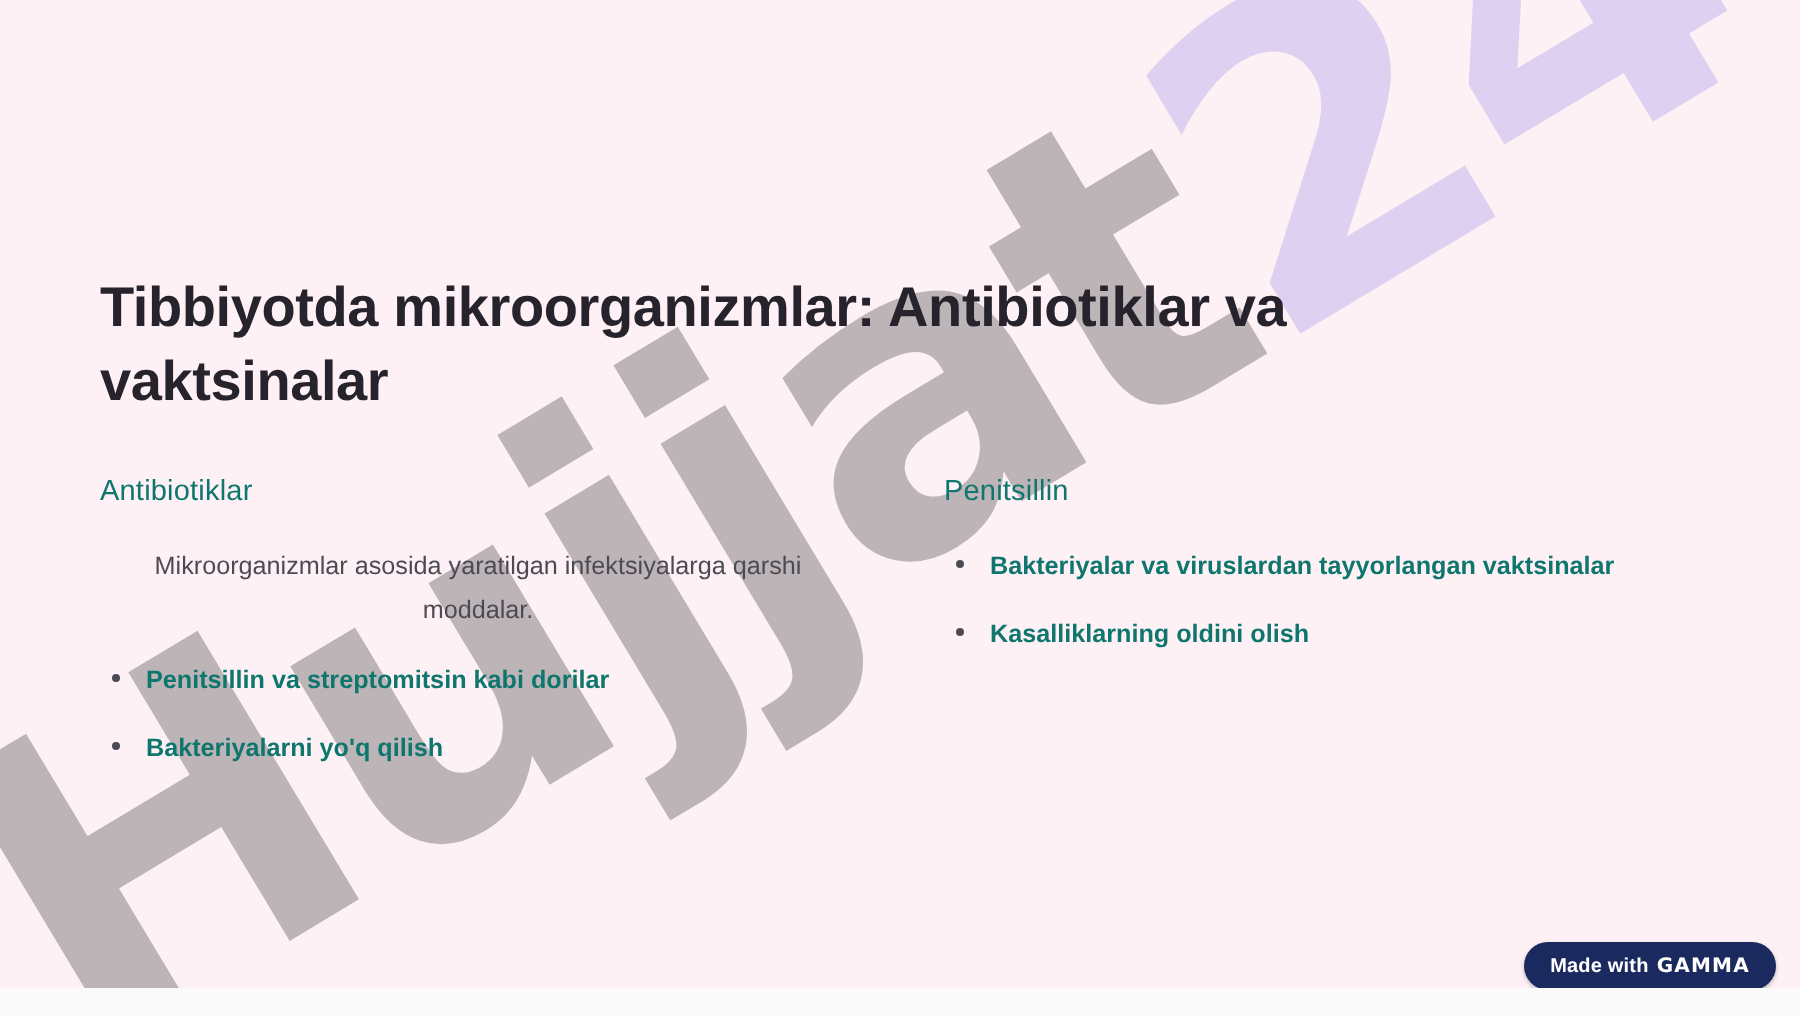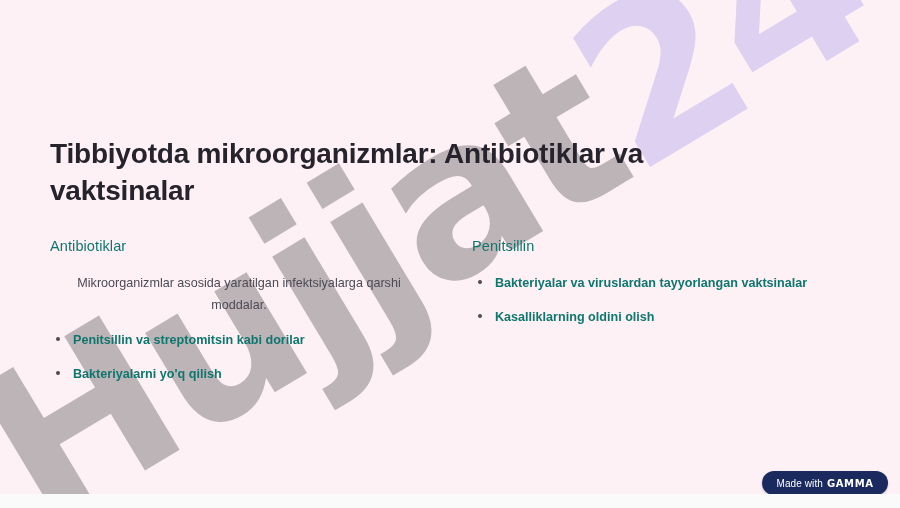--- a/index.html
+++ b/index.html
@@ -130,21 +130,21 @@
     color: #ffffff;
     display: flex;
     align-items: center;
     justify-content: center;
     gap: 4px;
     font-size: 10px;
     cursor: pointer;
     box-shadow: 0 1px 2px rgba(0,0,0,0.25);
   }
   .gamma-badge .made-with {
-    font-weight: 400;
+    font-weight: 700;
     letter-spacing: 0.1px;
   }
   .gamma-badge .gamma-word {
     font-weight: 700;
     letter-spacing: 0.6px;
     font-family: "DejaVu Sans", sans-serif;
     font-size: 10px;
     text-align: center;
   }
 

